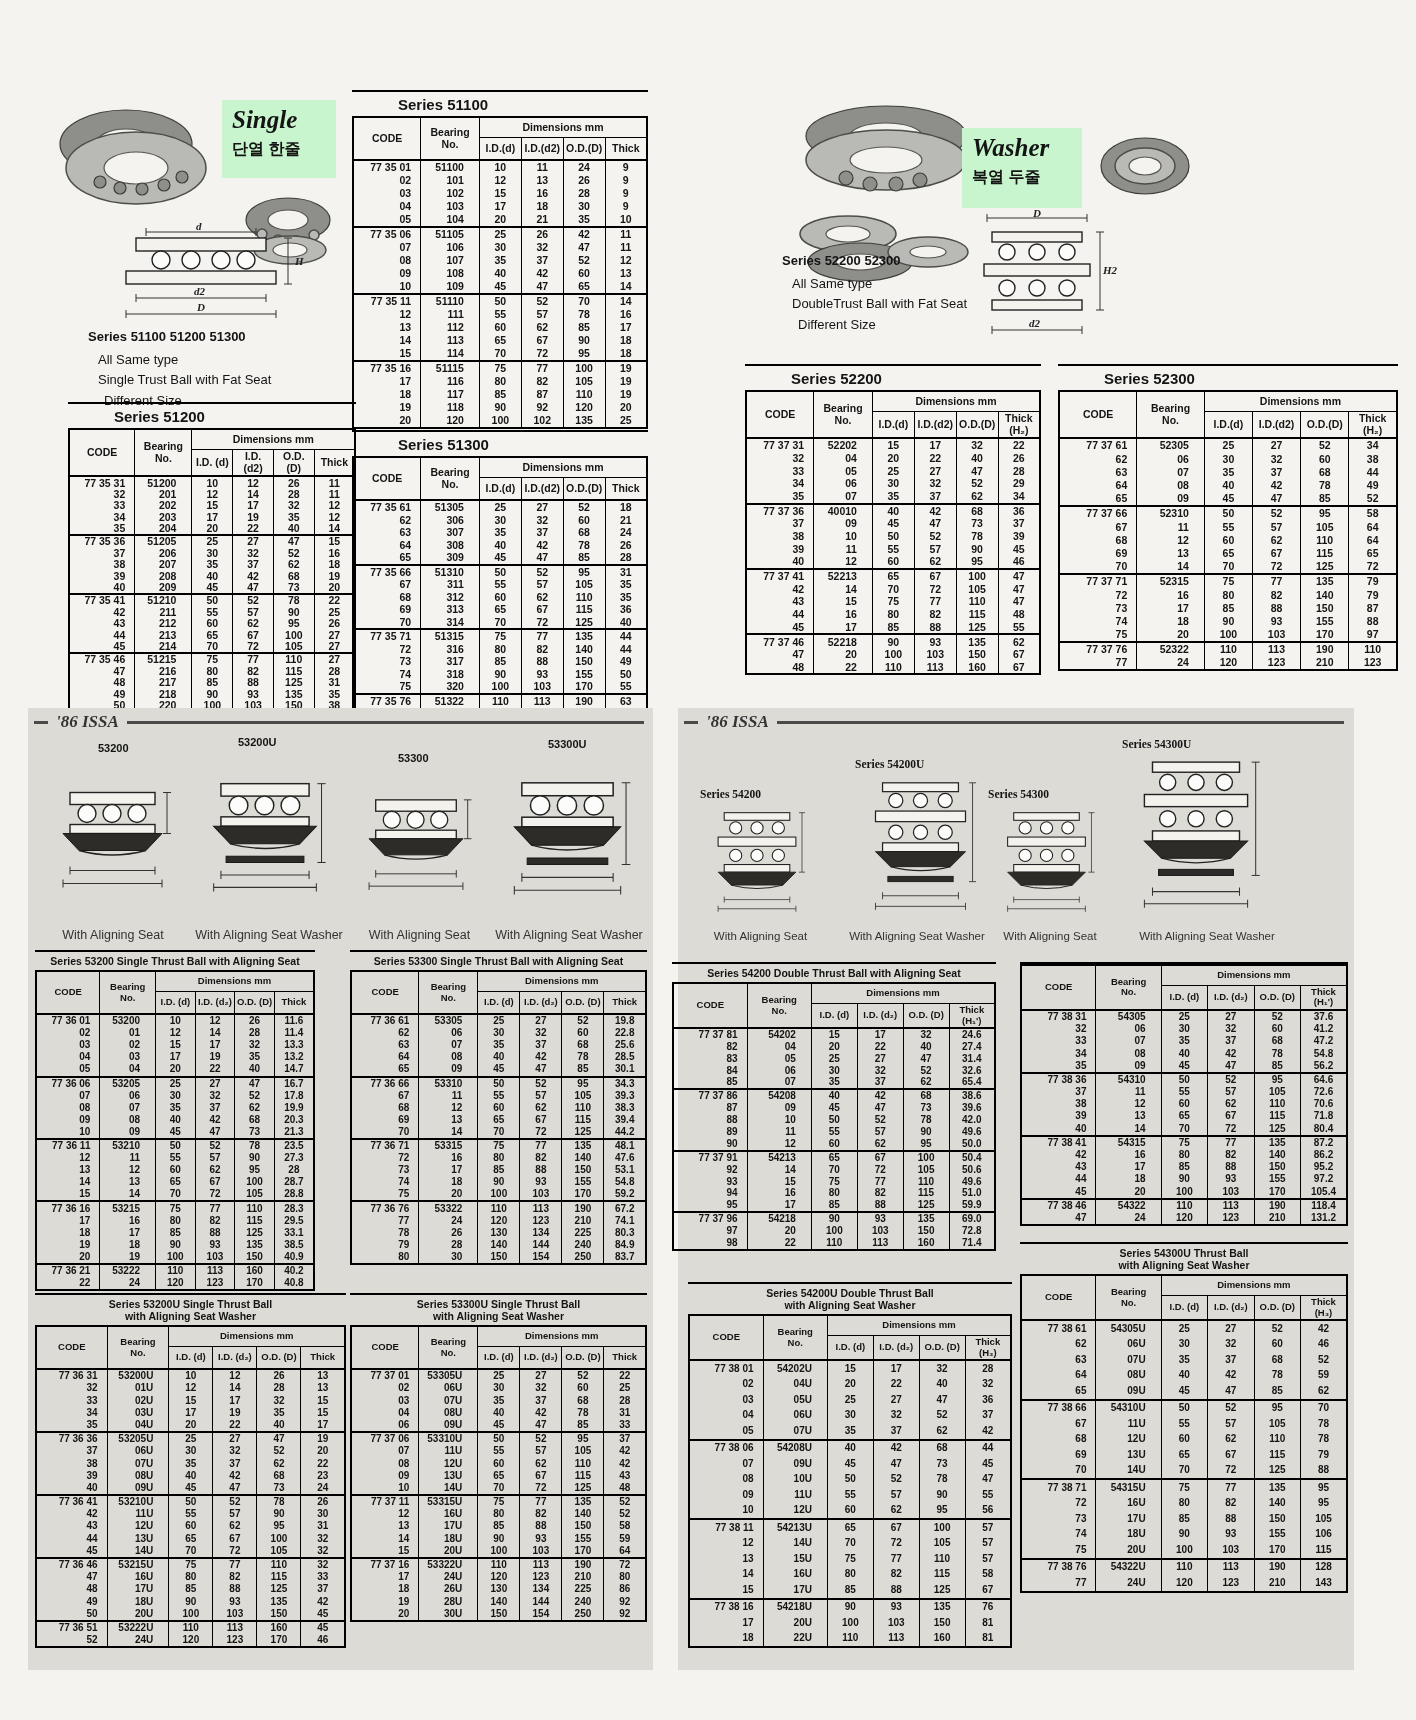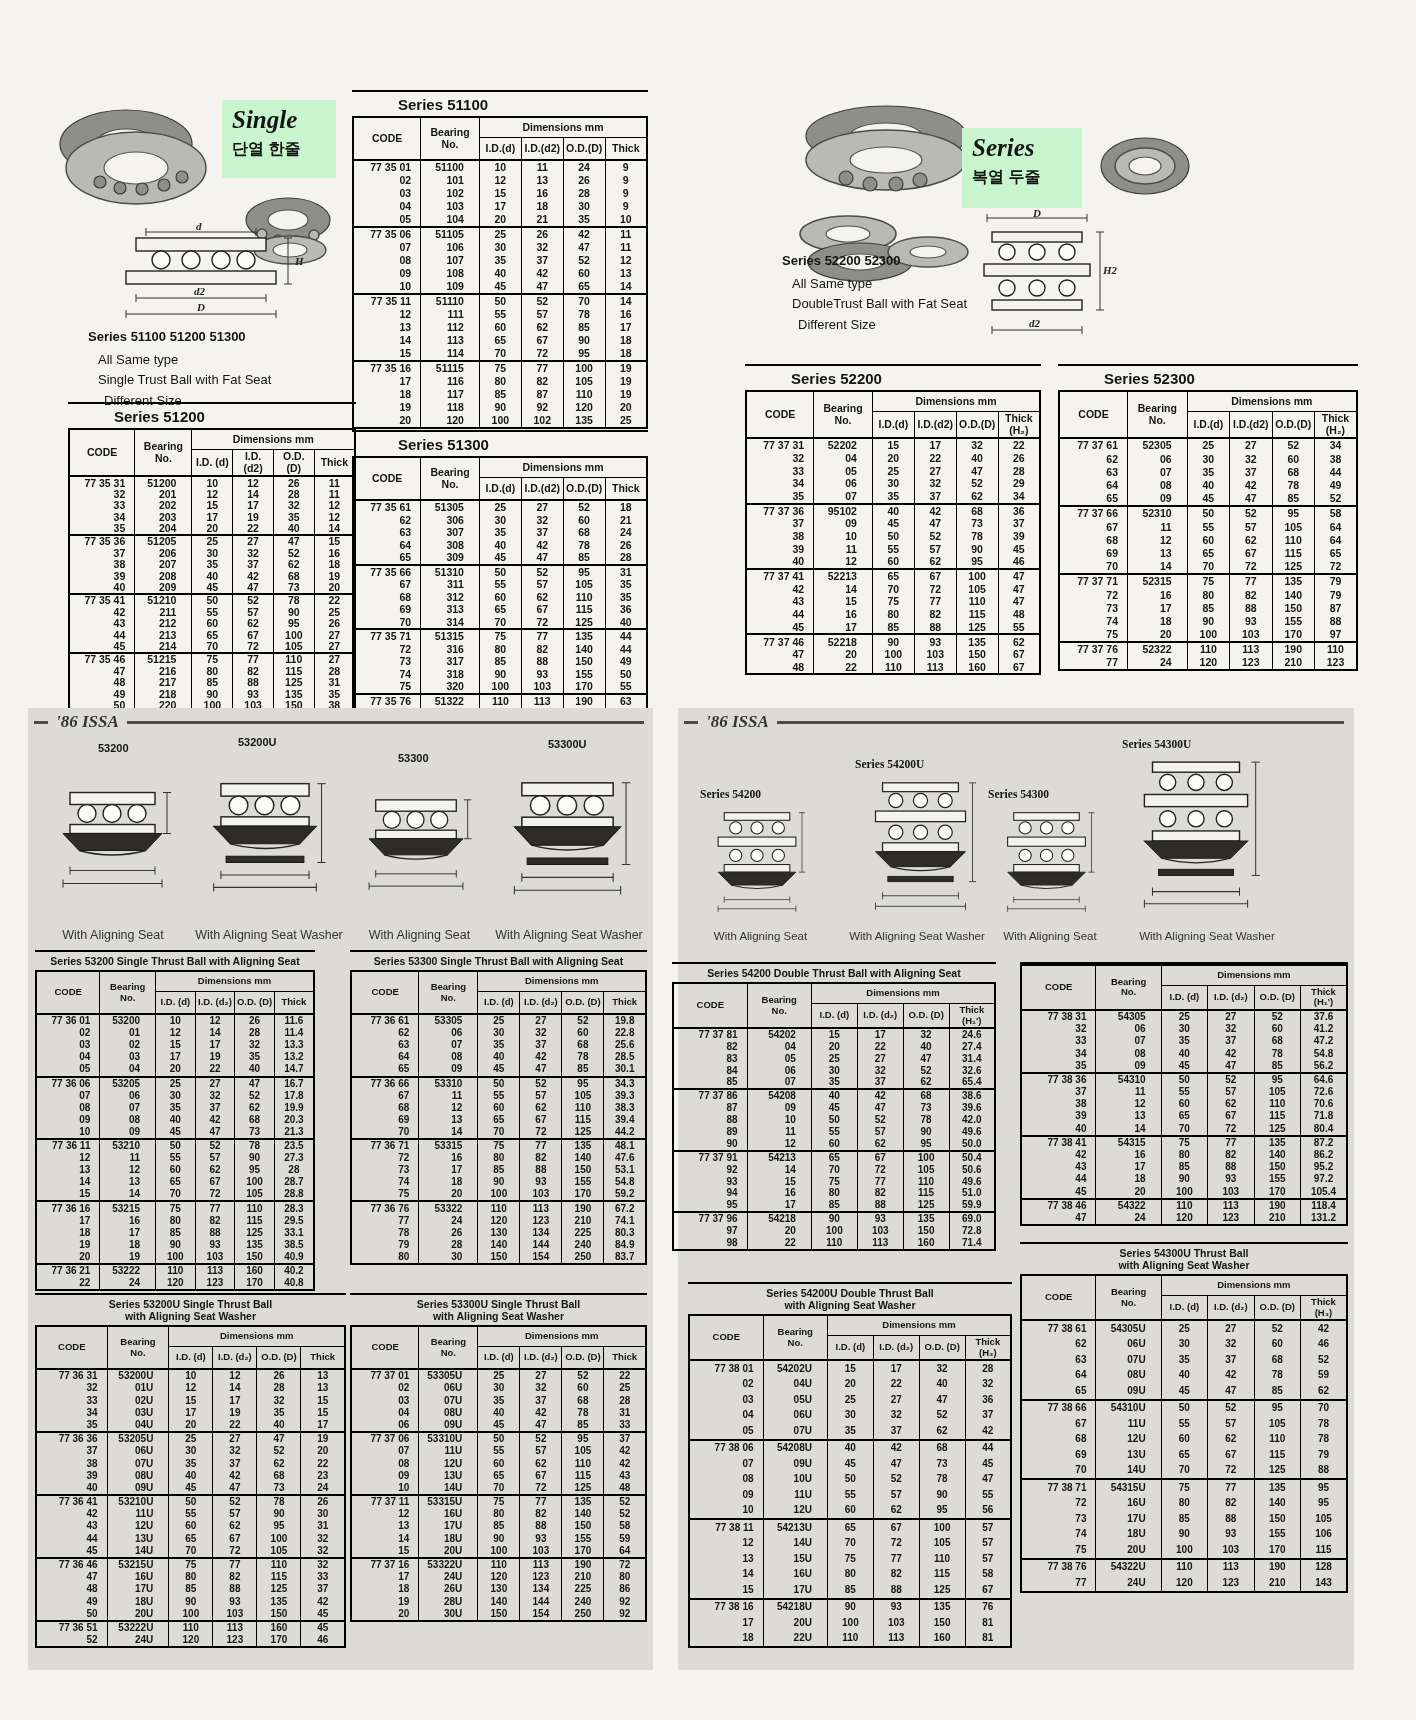--- a/index.html
+++ b/index.html
@@ -42,21 +42,21 @@
   .bt td.c-code{text-align:right;padding-right:9px;white-space:nowrap;}
   .bt td.c-brg{text-align:right;padding-right:15px;}
   .bt tbody tr.g0 td{border-top:2px solid #000;}
   .bt thead tr:first-child th{height:17px;}
   .bt thead tr:last-child th{height:19px;}
 
   #tbl-51100{left:352px;top:90px;width:296px;--rh:13px;}
   #tbl-51200{left:68px;top:402px;width:288px;--rh:11.4px;}
   #tbl-51300{left:352px;top:430px;width:296px;--rh:12.5px;}
   #tbl-52200{left:745px;top:364px;width:296px;--rh:12.7px;}
-  #tbl-52300{left:1058px;top:364px;width:300px;--rh:13.2px;}
+  #tbl-52300{left:1058px;top:364px;width:340px;--rh:13.2px;}
   #tbl-53200{left:35px;top:950px;width:280px;--rh:12.1px;}
   #tbl-53300{left:350px;top:950px;width:297px;--rh:12.1px;}
   #tbl-53200U{left:35px;top:1293px;width:311px;--rh:12.2px;}
   #tbl-53300U{left:350px;top:1293px;width:297px;--rh:12.2px;}
   #tbl-54200{left:672px;top:962px;width:324px;--rh:11.9px;}
   #tbl-54300{left:1020px;top:962px;width:328px;--rh:12.2px;}
   #tbl-54200U{left:688px;top:1242px;width:324px;margin-top:40px;--rh:15.5px;}
   #tbl-54300U{left:1020px;top:1242px;width:328px;--rh:15.5px;}
 
   
@@ -259,21 +259,21 @@
       <ellipse class="metal1" cx="60" cy="140" rx="48" ry="18"></ellipse>
         <ellipse class="hole" cx="60" cy="140" rx="22" ry="8"></ellipse>
       <ellipse class="metal2" cx="72" cy="168" rx="52" ry="19"></ellipse>
         <ellipse class="hole" cx="72" cy="168" rx="24" ry="8"></ellipse>
       <ellipse class="metal1" cx="140" cy="158" rx="40" ry="15"></ellipse>
         <ellipse class="hole" cx="140" cy="158" rx="18" ry="6"></ellipse>
     </svg>
   </div>
 
   <div class="greenbox" id="green-double">
-    <div class="gb-en">Series</div>
+    <div class="gb-en">Washer</div>
     <div class="gb-ko">복열 두줄</div>
   </div>
 
   <div class="diag" style="left:1095px;top:128px;width:100px;height:78px;">
     <svg width="100" height="78" viewBox="0 0 100 78">
       <ellipse class="metal2" cx="50" cy="38" rx="44" ry="28"></ellipse>
       <ellipse class="metal1" cx="50" cy="38" rx="30" ry="18"></ellipse>
       <ellipse class="hole" cx="50" cy="38" rx="16" ry="9"></ellipse>
     </svg>
   </div>
@@ -916,21 +916,21 @@
           <tr>
             <td class="c-code">35</td>
             <td class="c-brg">07</td>
             <td>35</td>
             <td>37</td>
             <td>62</td>
             <td>34</td>
           </tr>
           <tr class="g0">
             <td class="c-code">77 37 36</td>
-            <td class="c-brg">95102</td>
+            <td class="c-brg">40010</td>
             <td>40</td>
             <td>42</td>
             <td>68</td>
             <td>36</td>
           </tr>
           <tr>
             <td class="c-code">37</td>
             <td class="c-brg">09</td>
             <td>45</td>
             <td>47</td>

